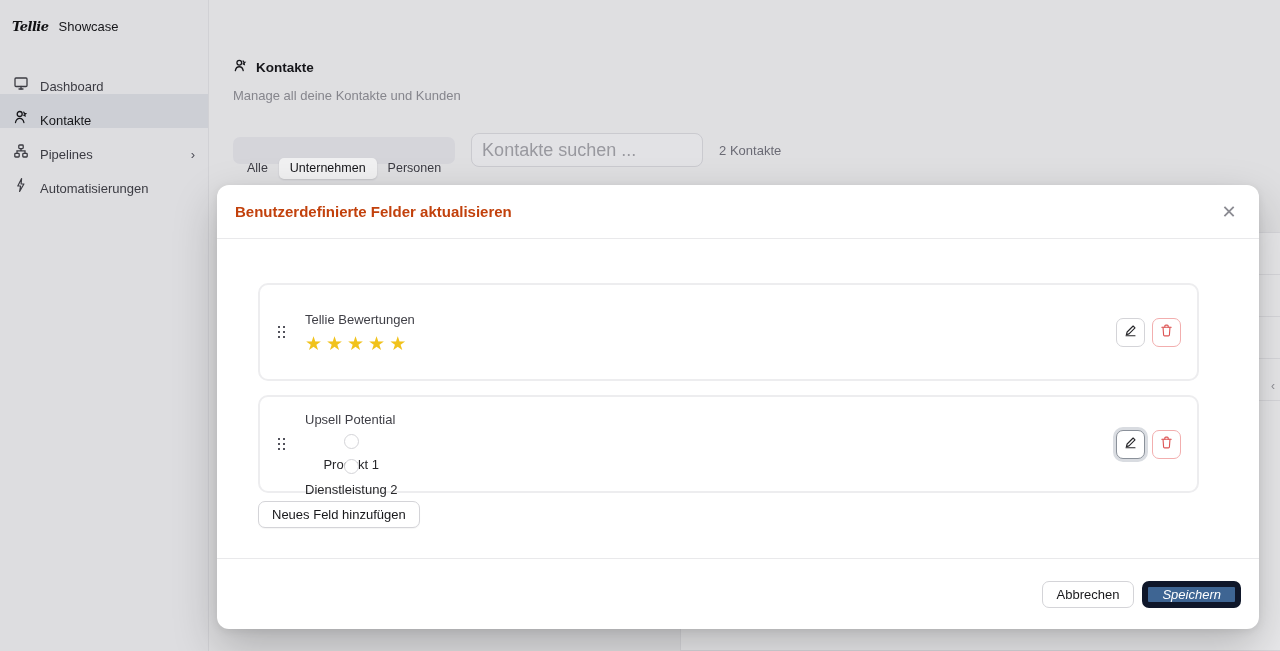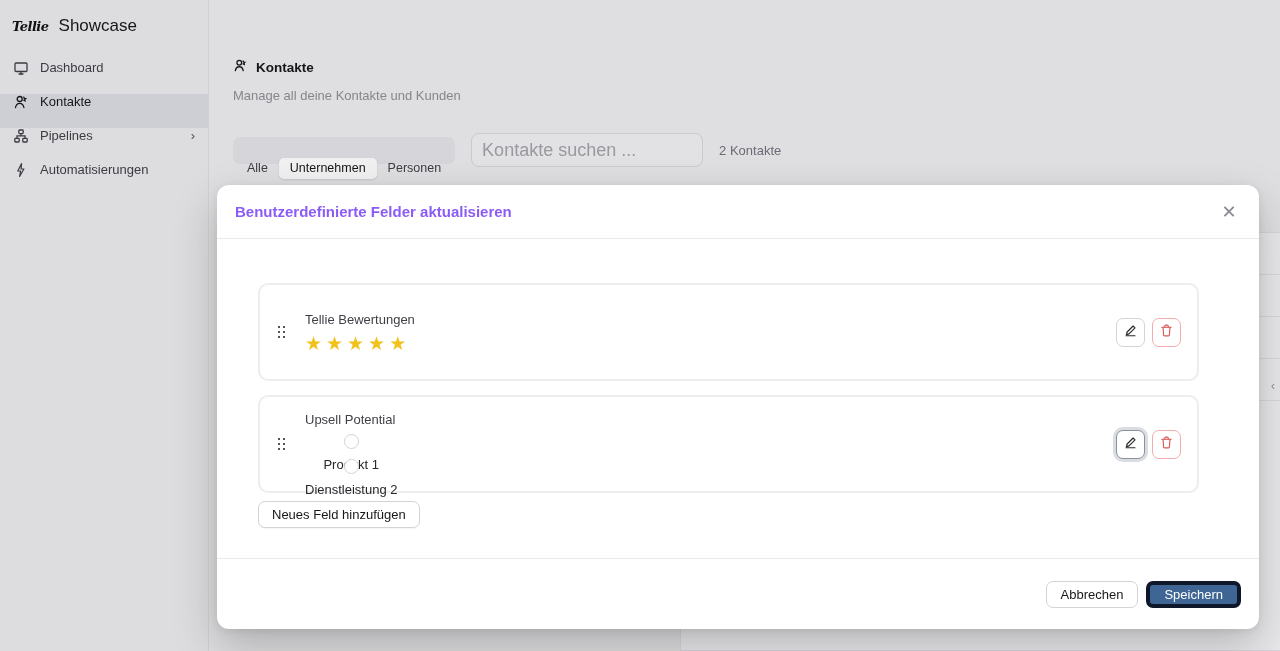--- a/index.html
+++ b/index.html
@@ -4,23 +4,23 @@
 <style>
   * { margin:0; padding:0; box-sizing:border-box; }
   html,body { width:1280px; height:651px; }
   body { font-family:"Liberation Sans", sans-serif; background:#ececee; color:#27272a; overflow:hidden; }
   .page { position:relative; width:1280px; height:651px; overflow:hidden; }
 
   
   .sidebar { position:absolute; left:0; top:0; bottom:0; width:209px; background:#eaeaec; border-right:1px solid #dedee1; }
   .logo-row { display:flex; align-items:center; gap:10px; padding:12px 12px 0 12px; height:40px; }
   .logo-script { font-family:"DejaVu Serif", serif; font-style:italic; font-weight:700; font-size:13px; letter-spacing:-0.5px; color:#111113; }
-  .workspace { font-size:17px; color:#18181b; }
+  .workspace { font-size:13px; color:#18181b; }
   .nav { margin-top:20px; display:flex; flex-direction:column; }
-  .nav-item { display:flex; align-items:flex-start; gap:11px; height:34px; padding:0 13px; font-size:13px; color:#3f3f46; cursor:pointer; }
+  .nav-item { display:flex; align-items:flex-end; gap:11px; height:34px; padding:0 13px; font-size:13px; color:#3f3f46; cursor:pointer; }
   .nav-item.active { background:#d9dce1; color:#18181b; }
   .nav-item svg { flex:0 0 auto; }
   .nav-chevron { margin-left:auto; color:#52525b; font-size:13px; }
 
   
   .main { position:absolute; left:209px; right:0; top:0; bottom:0; background:#ececee; }
   .page-header { position:absolute; left:24px; top:58px; }
   .title-row { display:flex; align-items:center; gap:8px; }
   .page-title { font-size:13.5px; font-weight:700; color:#18181b; }
   .page-subtitle { margin-top:11px; font-size:13px; color:#8e8e94; }
@@ -35,21 +35,21 @@
   
   .bg-table { position:absolute; left:471px; top:232px; right:0; bottom:0; background:#f7f7f8; border:1px solid #e4e4e7; border-right:none; }
   .bg-row { height:42px; border-bottom:1px solid #e6e6e9; }
   .bg-chevron { position:absolute; right:5px; top:146px; color:#9a9aa0; font-size:12px; }
 
   
   .backdrop { position:absolute; inset:0; background:rgba(9,9,11,0.055); }
   .modal { position:absolute; left:217px; top:185px; width:1042px; height:444px; background:#ffffff; border-radius:12px;
            box-shadow:0 18px 45px rgba(0,0,0,.22), 0 2px 8px rgba(0,0,0,.08); display:flex; flex-direction:column; }
   .modal-header { height:54px; flex:0 0 auto; display:flex; align-items:center; padding:0 16px 0 18px; border-bottom:1px solid #e9e9eb; }
-  .modal-title { font-size:15px; font-weight:600; color:#8b5cf6; }
+  .modal-title { font-size:15px; font-weight:600; color:#c2410c; }
   .modal-close { margin-left:auto; width:28px; height:28px; border:none; background:transparent; color:#8b8b92; font-size:18px; line-height:28px; cursor:pointer; font-family:inherit; }
   .modal-body { flex:1 1 auto; padding:44px 60px 0 41px; }
 
   .field-card { display:flex; align-items:center; border:2px solid #ededef; border-radius:10px; background:#fff; height:98px; padding:0 16px 0 17px; }
   .field-card + .field-card { margin-top:14px; }
   .drag-handle { flex:0 0 auto; margin-right:19px; cursor:grab; display:flex; }
   .field-content { display:flex; flex-direction:column; gap:7px; }
   .field-label { font-size:13px; color:#3f3f46; }
   .stars { font-size:19px; line-height:19px; letter-spacing:4px; color:#f1c21b; cursor:pointer; }
   .radio-row { display:flex; align-items:center; gap:8px; height:18px; cursor:pointer;flex-direction:column; }
@@ -60,21 +60,21 @@
   .edit-btn { border:1px solid #d4d4d8; }
   .edit-btn.focused { border:1px solid #8b919a; box-shadow:0 0 0 3px #d9dce1; }
   .delete-btn { border:1px solid #f2aeae; }
 
   .add-field-btn { margin-top:8px; height:27px; padding:0 13px; border:1px solid #d4d4d8; border-radius:7px; background:#fff;
                    font-size:13px; color:#18181b; font-family:inherit; cursor:pointer; box-shadow:0 1px 1px rgba(0,0,0,.04); }
 
   .modal-footer { flex:0 0 auto; height:71px; border-top:1px solid #e9e9eb; display:flex; align-items:center; justify-content:flex-end; gap:8px; padding:0 18px; }
   .btn { height:27px; padding:0 14px; border-radius:7px; font-size:13px; font-family:inherit; cursor:pointer; }
   .btn-secondary { background:#fff; border:1px solid #d4d4d8; color:#18181b; }
-  .btn-primary { background:#3e6593; border:4px solid #0f172a; color:#ffffff; }
+  .btn-primary { background:#3e6593; border:6px solid #0f172a; color:#ffffff;font-style:italic; }
 </style>
 </head>
 <body>
 
 <div class="page">
 
   <aside class="sidebar">
     <div class="logo-row">
       <span class="logo-script">Tellie</span>
       <span class="workspace">Showcase</span>

